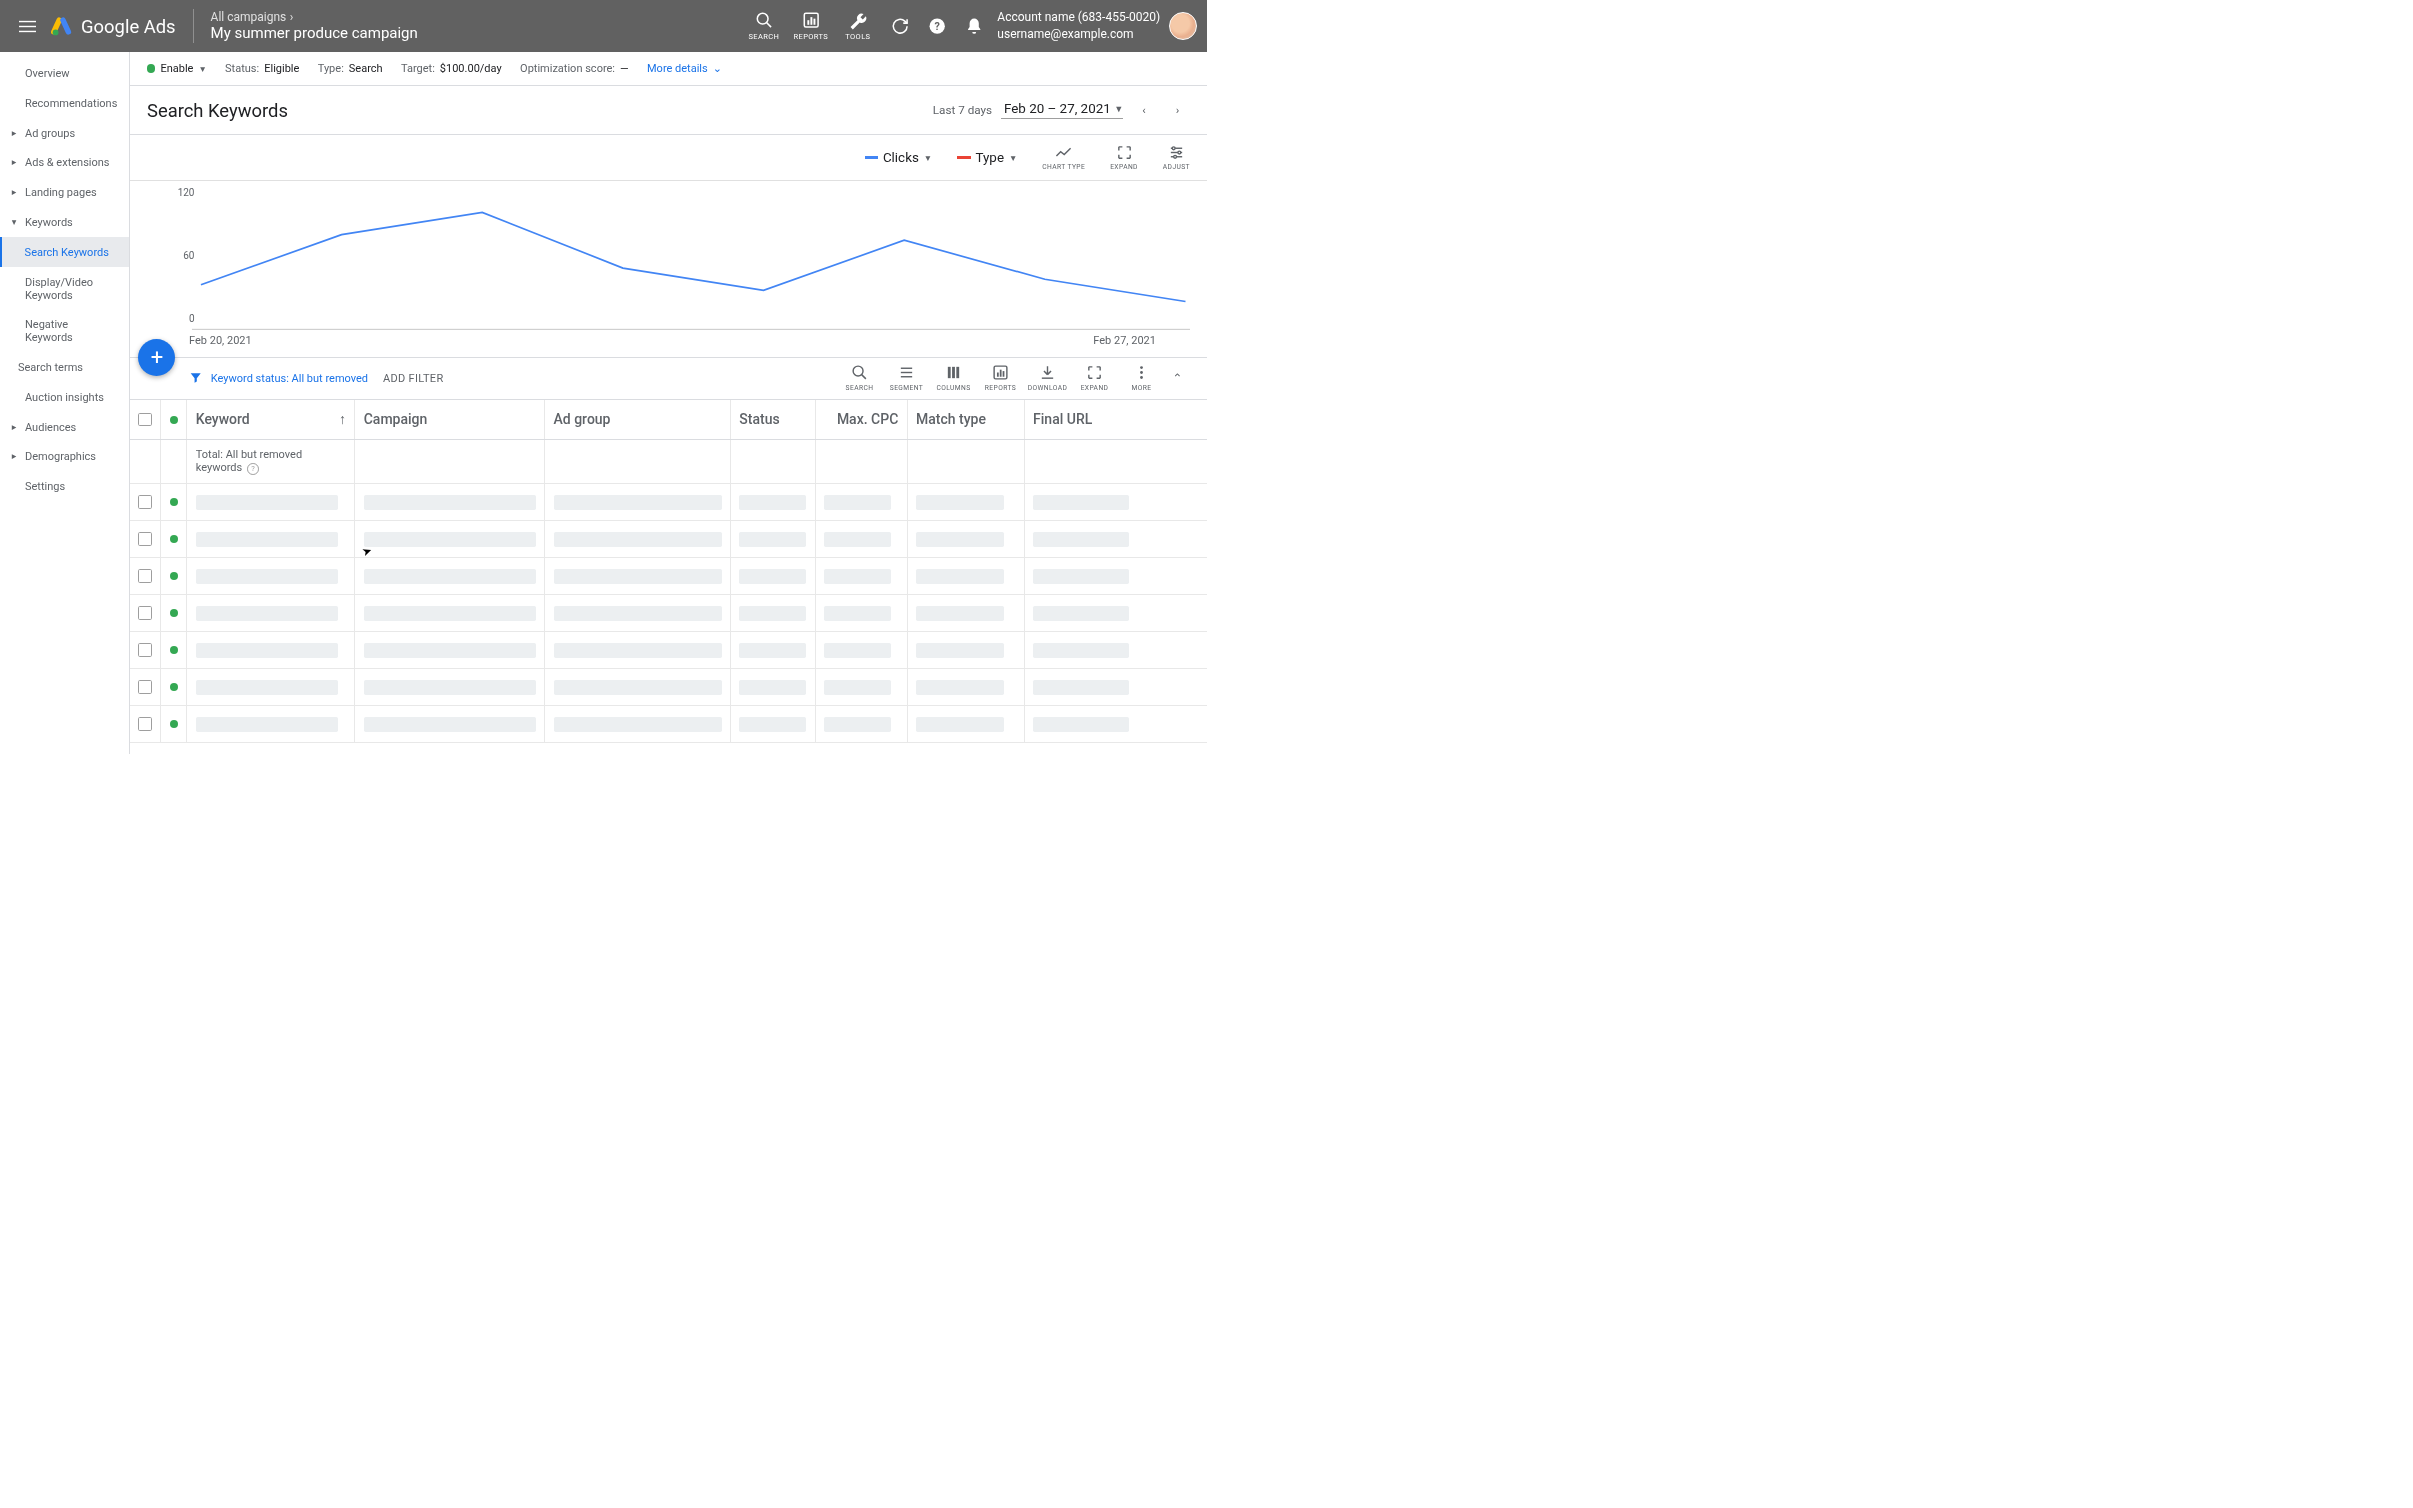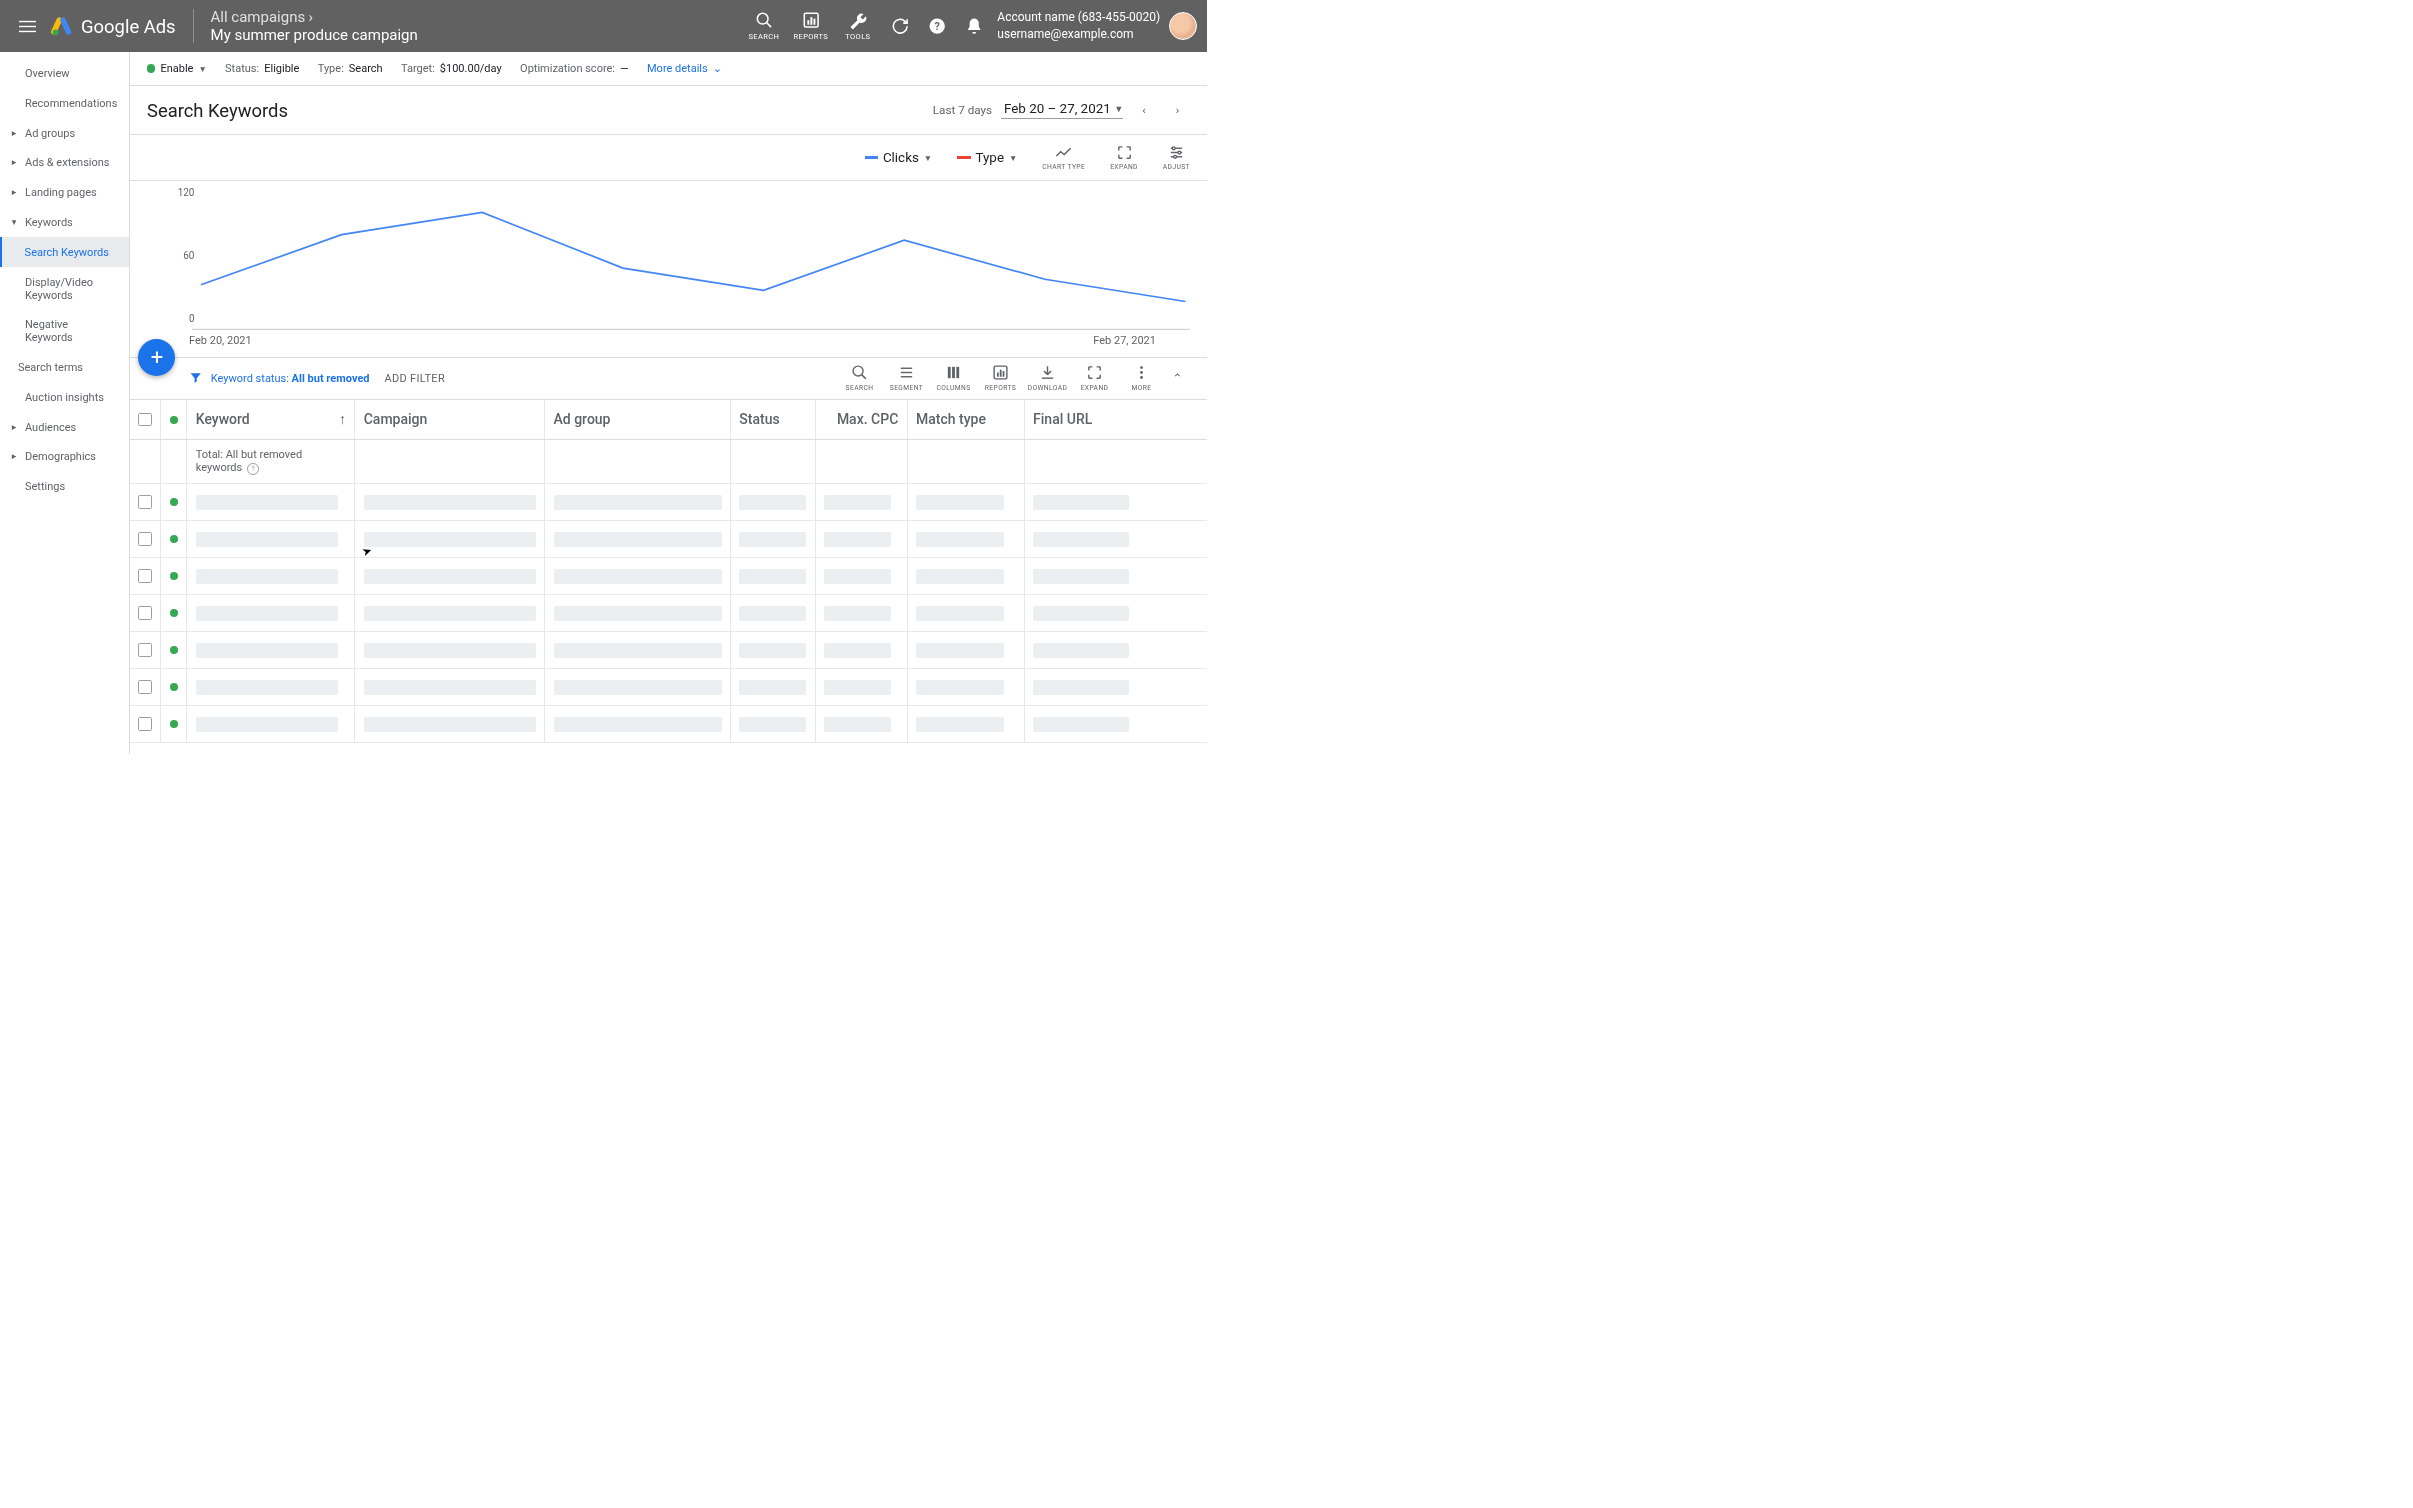--- a/index.html
+++ b/index.html
@@ -5,21 +5,21 @@
 * { box-sizing: border-box; margin: 0; padding: 0; }
 body { font-family: Roboto, Arial, sans-serif; font-size: 11.7px; color: #3c4043; background: #fff; overflow: hidden; }
 .app { width: 1207px; height: 754px; display: flex; flex-direction: column; }
 
 
 .topbar { height: 52px; background: #616161; color: #fff; display: flex; align-items: center; padding: 0 10px; }
 .hamburger { width: 34px; height: 34px; display:flex; align-items:center; justify-content:center; color:#fff; }
 .logo-group { display:flex; align-items:center; gap:8.4px; margin-left:6.7px; padding-right:17px; border-right:0.8px solid rgba(255,255,255,0.3); height:34px;}
 .logo-text { font-size:18.4px; font-weight:400; letter-spacing:0;}
 .breadcrumb-area { margin-left:17px; display:flex; flex-direction:column; }
-.bc-top { font-size:15px; color:#e0e0e0; display:flex; align-items:center; gap:3.4px;}
+.bc-top { font-size:12px; color:#e0e0e0; display:flex; align-items:center; gap:3.4px;}
 .bc-main { font-size:15px; color:#fff; }
 .topbar-spacer { flex:1; }
 .topbar-tool { display:flex; flex-direction:column; align-items:center; width:47px; cursor:pointer;}
 .topbar-tool-label { font-size:7.5px; letter-spacing:0.4px; margin-top:1.7px;}
 .topbar-icon { width:37px; display:flex; justify-content:center; align-items:center; cursor:pointer; font-size:18.4px;}
 .account-info { font-size:12px; margin:0 8.4px 0 5px; line-height:1.4;}
 .avatar { width:28.5px; height:28.5px; border-radius:50%; background: radial-gradient(circle at 40% 40%, #f5c9a8 0%, #f5c9a8 40%, #eab08f 60%, #d8c6b4 100%); border:1.7px solid #fff;}
 
 
 .statusbar { height:34px; border-bottom:0.8px solid #dadce0; display:flex; align-items:center; padding:0 17px; font-size:11px; color:#5f6368; margin-left:130px;}
@@ -54,21 +54,21 @@
 .chart-area { height:176px; position:relative; padding:8.4px 17px 0 17px;}
 .chart-svg { width:100%; height:142px; }
 .chart-dates { display:flex; justify-content:space-between; padding:3.4px 34px 10px 42px; color:#5f6368; font-size:11px;}
 .y-label { position:absolute; left:41px; font-size:10px; color:#5f6368; text-align:right; width:23.5px;}
 
 
 .filter-row { display:flex; align-items:center; padding:6.7px 17px 6.7px 59px; border-top:0.8px solid #dadce0; border-bottom:0.8px solid #dadce0; position:relative;}
 .fab { position:absolute; left:8.4px; top:-18.4px; width:37px; height:37px; border-radius:50%; background:#1a73e8; color:#fff; display:flex; align-items:center; justify-content:center; font-size:22px; box-shadow:0 1.7px 5px rgba(0,0,0,0.3); cursor:pointer;}
 .filter-icon { color:#1a73e8; margin-right:8.4px;}
 .filter-text { font-size:11px; color:#1a73e8;}
-.filter-text .fval { font-weight:700;}
+.filter-text .fval { font-weight:400;}
 .add-filter { margin-left:15px; font-size:11px; color:#5f6368; letter-spacing:0.3px; cursor:pointer;}
 .filter-spacer { flex:1;}
 .tbl-tool { display:flex; flex-direction:column; align-items:center; width:47px; cursor:pointer; color:#5f6368;}
 .tbl-tool-label { font-size:6.7px; letter-spacing:0.4px; margin-top:2.5px;}
 .collapse-caret { width:25px; display:flex; align-items:center; justify-content:center; color:#5f6368; cursor:pointer;}
 
 
 .tbl { width:100%; border-collapse:collapse;}
 .tbl th { text-align:left; font-size:14px; font-weight:500; color:#5f6368; padding:11.7px 8.4px; border-bottom:0.8px solid #dadce0; border-right:0.8px solid #e8e8e8;}
 .tbl th:last-child, .tbl td:last-child { border-right:none;}

